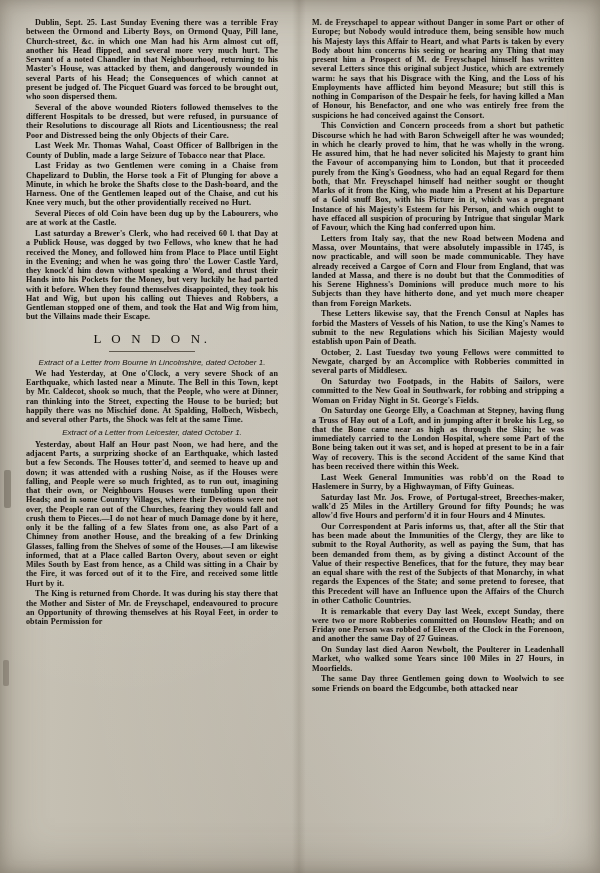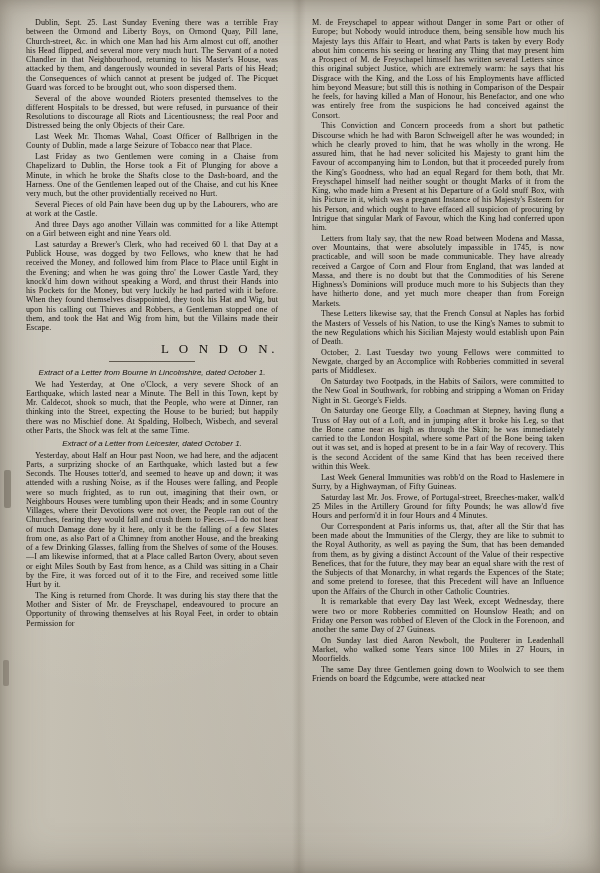--- a/index.html
+++ b/index.html
@@ -44,25 +44,26 @@
 
   .para {
     font-size: 8.1px;
     line-height: 9.25px;
     text-align: justify;
     margin: 0 0 1.5px 0;
     text-indent: 9px;
     letter-spacing: 0.05px;
     word-spacing: 0.4px;
     font-family: "Liberation Serif", serif;
+    font-weight: bold;
   }
   .para.noind { text-indent: 0; }
 
   .head-city {
-    text-align: right;
+    text-align: center;
     font-size: 13px;
     letter-spacing: 3.6px;
     margin: 9px 0 4px 0;
     font-family: "Liberation Serif", serif;
   }
   .head-rule {
     width: 86px;
     height: 1px;
     background: #3a332a;
     margin: 0 auto 6px auto;
@@ -115,25 +116,24 @@
   }
 </style>
 </head>
 <body>
 
 <div class="page">
   <div class="paper">
 
     <div class="col col-left">
       <p class="para">Dublin, Sept. 25. Last Sunday Evening there was a terrible Fray between the Ormond and Liberty Boys, on Ormond Quay, Pill lane, Church-street, &amp;c. in which one Man had his Arm almost cut off, another his Head flipped, and several more very much hurt. The Servant of a noted Chandler in that Neighbourhood, returning to his Master's House, was attacked by them, and dangerously wounded in several Parts of his Head; the Consequences of which cannot at present be judged of. The Picquet Guard was forced to be brought out, who soon dispersed them.</p>
-      <p class="para">Several of the above wounded Rioters presented themselves to the different Hospitals to be dressed, but were refused, in pursuance of their Resolutions to discourage all Riots and Licentiousness; the real Poor and Distressed being the only Objects of their Care.</p>
+      <p class="para">Several of the above wounded Rioters followed themselves to the different Hospitals to be dressed, but were refused, in pursuance of their Resolutions to discourage all Riots and Licentiousness; the real Poor and Distressed being the only Objects of their Care.</p>
       <p class="para">Last Week Mr. Thomas Wahal, Coast Officer of Ballbrigen in the County of Dublin, made a large Seizure of Tobacco near that Place.</p>
       <p class="para">Last Friday as two Gentlemen were coming in a Chaise from Chapelizard to Dublin, the Horse took a Fit of Plunging for above a Minute, in which he broke the Shafts close to the Dash-board, and the Harness. One of the Gentlemen leaped out of the Chaise, and cut his Knee very much, but the other providentially received no Hurt.</p>
-      <p class="para">Several Pieces of old Pain have been dug up by the Labourers, who are at work at the Castle.</p>
-      <p class="para">And three Days ago another Villain was committed for a like Attempt on a Girl between eight and nine Years old.</p>
+      <p class="para">Several Pieces of old Coin have been dug up by the Labourers, who are at work at the Castle.</p>
       <p class="para">Last saturday a Brewer's Clerk, who had received 60 l. that Day at a Publick House, was dogged by two Fellows, who knew that he had received the Money, and followed him from Place to Place until Eight in the Evening; and when he was going thro' the Lower Castle Yard, they knock'd him down without speaking a Word, and thrust their Hands into his Pockets for the Money, but very luckily he had parted with it before. When they found themselves disappointed, they took his Hat and Wig, but upon his calling out Thieves and Robbers, a Gentleman stopped one of them, and took the Hat and Wig from him, but the Villains made their Escape.</p>
 
       <div class="head-city">L O N D O N.</div>
       <div class="head-rule"></div>
 
       <div class="extract">Extract of a Letter from Bourne in Lincolnshire, dated October 1.</div>
       <p class="para">We had Yesterday, at One o'Clock, a very severe Shock of an Earthquake, which lasted near a Minute. The Bell in this Town, kept by Mr. Caldecot, shook so much, that the People, who were at Dinner, ran thinking into the Street, expecting the House to be buried; but happily there was no Mischief done. At Spalding, Holbech, Wisbech, and several other Parts, the Shock was felt at the same Time.</p>
 
       <div class="extract">Extract of a Letter from Leicester, dated October 1.</div>
       <p class="para">Yesterday, about Half an Hour past Noon, we had here, and the adjacent Parts, a surprizing shocke of an Earthquake, which lasted but a few Seconds. The Houses totter'd, and seemed to heave up and down; it was attended with a rushing Noise, as if the Houses were falling, and People were so much frighted, as to run out, imagining that their own, or Neighbours Houses were tumbling upon their Heads; and in some Country Villages, where their Devotions were not over, the People ran out of the Churches, fearing they would fall and crush them to Pieces.—I do not hear of much Damage done by it here, only it be the falling of a few Slates from one, as also Part of a Chimney from another House, and the breaking of a few Drinking Glasses, falling from the Shelves of some of the Houses.—I am likewise informed, that at a Place called Barton Overy, about seven or eight Miles South by East from hence, as a Child was sitting in a Chair by the Fire, it was forced out of it to the Fire, and received some little Hurt by it.</p>
@@ -144,23 +144,23 @@
       <p class="para noind">M. de Freyschapel to appear without Danger in some Part or other of Europe; but Nobody would introduce them, being sensible how much his Majesty lays this Affair to Heart, and what Parts is taken by every Body about him concerns his seeing or hearing any Thing that may present him a Prospect of M. de Freyschapel himself has written several Letters since this original subject Justice, which are extremely warm: he says that his Disgrace with the King, and the Loss of his Employments have afflicted him beyond Measure; but still this is nothing in Comparison of the Despair he feels, for having killed a Man of Honour, his Benefactor, and one who was entirely free from the suspicions he had conceived against the Consort.</p>
       <p class="para">This Conviction and Concern proceeds from a short but pathetic Discourse which he had with Baron Schweigell after he was wounded; in which he clearly proved to him, that he was wholly in the wrong. He assured him, that he had never solicited his Majesty to grant him the Favour of accompanying him to London, but that it proceeded purely from the King's Goodness, who had an equal Regard for them both, that Mr. Freyschapel himself had neither sought or thought Marks of it from the King, who made him a Present at his Departure of a Gold snuff Box, with his Picture in it, which was a pregnant Instance of his Majesty's Esteem for his Person, and which ought to have effaced all suspicion of procuring by Intrigue that singular Mark of Favour, which the King had conferred upon him.</p>
       <p class="para">Letters from Italy say, that the new Road between Modena and Massa, over Mountains, that were absolutely impassible in 1745, is now practicable, and will soon be made communicable. They have already received a Cargoe of Corn and Flour from England, that was landed at Massa, and there is no doubt but that the Commodities of his Serene Highness's Dominions will produce much more to his Subjects than they have hitherto done, and yet much more cheaper than from Foreign Markets.</p>
       <p class="para">These Letters likewise say, that the French Consul at Naples has forbid the Masters of Vessels of his Nation, to use the King's Names to submit to the new Regulations which his Sicilian Majesty would establish upon Pain of Death.</p>
       <p class="para">October, 2. Last Tuesday two young Fellows were committed to Newgate, charged by an Accomplice with Robberies committed in several parts of Middlesex.</p>
       <p class="para">On Saturday two Footpads, in the Habits of Sailors, were committed to the New Goal in Southwark, for robbing and stripping a Woman on Friday Night in St. George's Fields.</p>
       <p class="para">On Saturday one George Elly, a Coachman at Stepney, having flung a Truss of Hay out of a Loft, and in jumping after it broke his Leg, so that the Bone came near as high as through the Skin; he was immediately carried to the London Hospital, where some Part of the Bone being taken out it was set, and is hoped at present to be in a fair Way of recovery. This is the second Accident of the same Kind that has been received there within this Week.</p>
       <p class="para">Last Week General Immunities was robb'd on the Road to Haslemere in Surry, by a Highwayman, of Fifty Guineas.</p>
       <p class="para">Saturday last Mr. Jos. Frowe, of Portugal-street, Breeches-maker, walk'd 25 Miles in the Artillery Ground for fifty Pounds; he was allow'd five Hours and perform'd it in four Hours and 4 Minutes.</p>
       <p class="para">Our Correspondent at Paris informs us, that, after all the Stir that has been made about the Immunities of the Clergy, they are like to submit to the Royal Authority, as well as paying the Sum, that has been demanded from them, as by giving a distinct Account of the Value of their respective Benefices, that for the future, they may bear an equal share with the rest of the Subjects of that Monarchy, in what regards the Expences of the State; and some pretend to foresee, that this Precedent will have an Influence upon the Affairs of the Church in other Catholic Countries.</p>
-      <p class="para">It is remarkable that every Day last Week, except Wednesday, there were two or more Robberies committed on Hounslow Heath; and on Friday one Person was robbed of Eleven of the Clock in the Forenoon, and another the same Day of 27 Guineas.</p>
+      <p class="para">It is remarkable that every Day last Week, except Sunday, there were two or more Robberies committed on Hounslow Heath; and on Friday one Person was robbed of Eleven of the Clock in the Forenoon, and another the same Day of 27 Guineas.</p>
       <p class="para">On Sunday last died Aaron Newbolt, the Poulterer in Leadenhall Market, who walked some Years since 100 Miles in 27 Hours, in Moorfields.</p>
-      <p class="para">The same Day three Gentlemen going down to Woolwich to see them Friends on board the Edgcumbe, were attacked near</p>
+      <p class="para">The same Day three Gentlemen going down to Woolwich to see some Friends on board the Edgcumbe, both attacked near</p>
     </div>
 
     <div class="crease"></div>
     <div class="mark-left"></div>
     <div class="mark-left2"></div>
     <div class="edge-dark"></div>
   </div>
 </div>
 
 </body></html>

